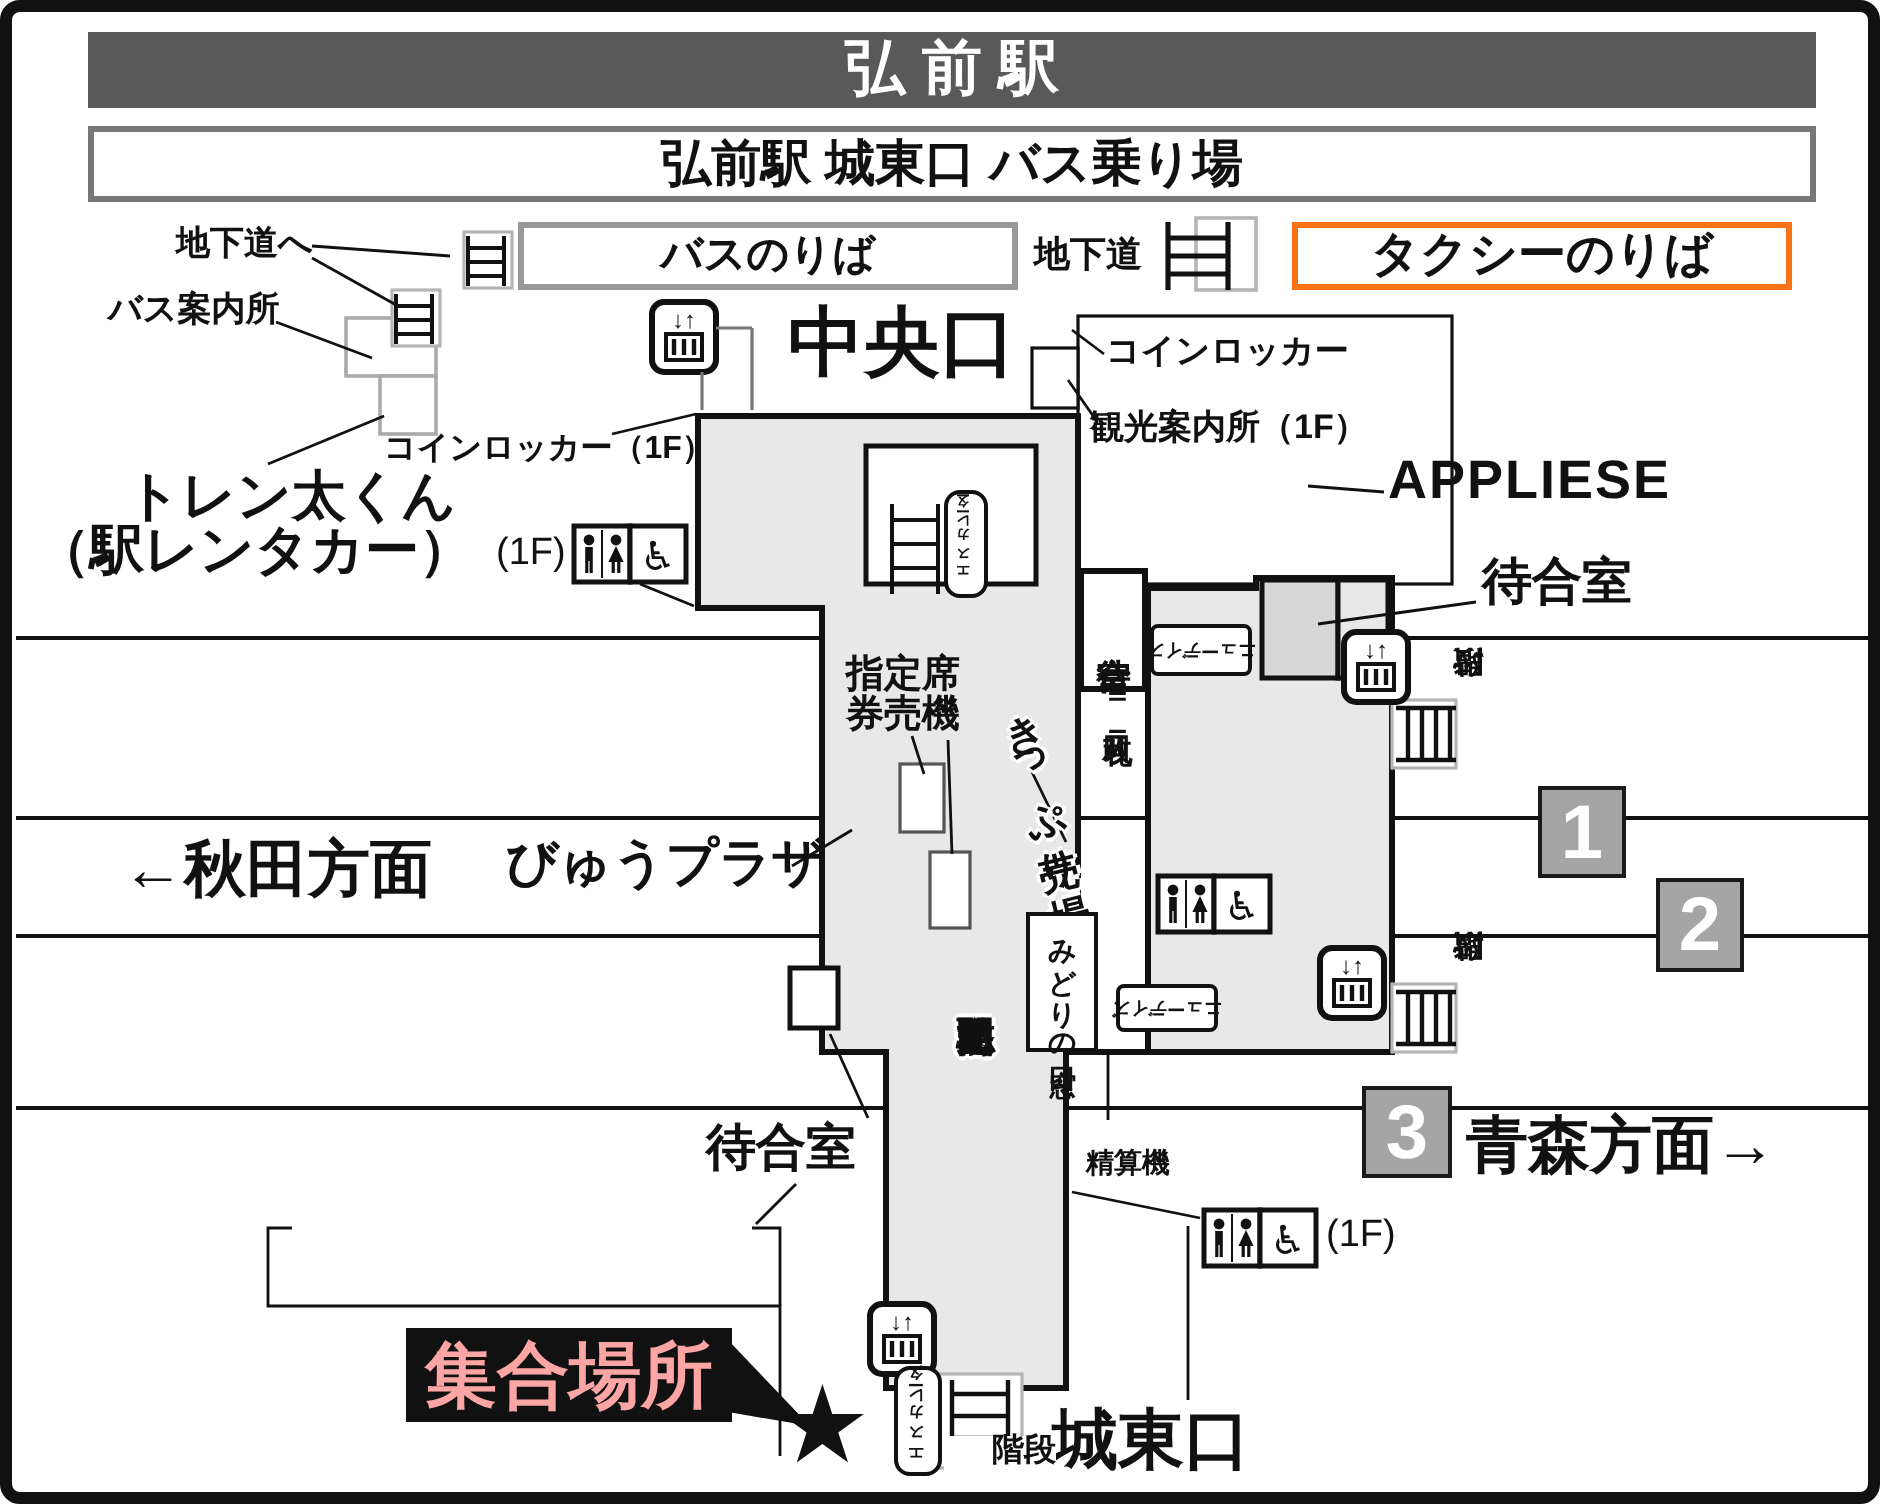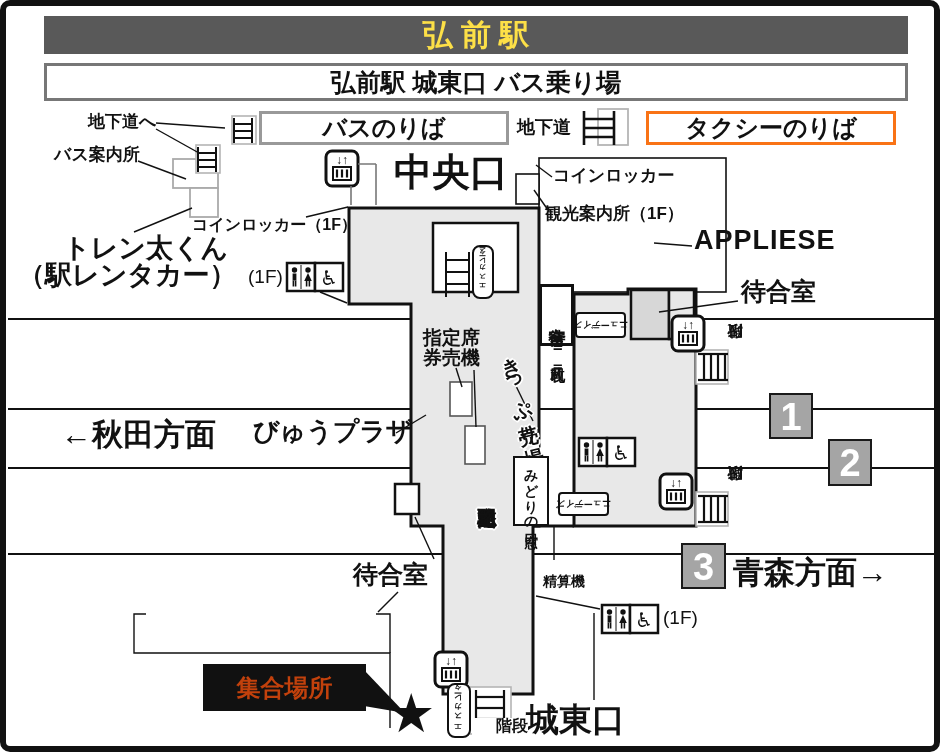--- a/index.html
+++ b/index.html
@@ -215,27 +215,27 @@
     <line x1="428" y1="553" x2="409" y2="511"></line>
     <line x1="548" y1="521" x2="548" y2="554"></line>
     <line x1="530" y1="590" x2="594" y2="603"></line>
     <line x1="588" y1="607" x2="588" y2="694"></line>
     <line x1="392" y1="586" x2="372" y2="606"></line>
   </g>
 
   <polygon points="358,664 399,707 358,700" fill="#111"></polygon>
 </svg>
 
-<div class="bar" style="left:38px;top:10px;width:864px;height:38px;background:#595959;color:#fde047;font-size:30px;line-height:38px;">
+<div class="bar" style="left:38px;top:10px;width:864px;height:38px;background:#595959;color:#ffffff;font-size:30px;line-height:38px;">
   <span>弘 前 駅</span>
 </div>
 <div class="bar" style="left:38px;top:57px;width:864px;height:38px;border:3px solid #777;background:#fff;font-size:25px;line-height:32px;">
   <span>弘前駅 城東口 バス乗り場</span>
 </div>
-<div class="bar" style="left:253px;top:105px;width:250px;height:34px;border:3px solid #999;background:#fff;font-size:24px;line-height:28px;">
+<div class="bar" style="left:253px;top:105px;width:250px;height:34px;border:3px solid #999;background:#fff;font-size:21px;line-height:28px;">
   <span>バスのりば</span>
 </div>
 <div class="bar" style="left:640px;top:105px;width:250px;height:34px;border:3px solid #f97316;background:#fff;font-size:24px;line-height:28px;">
   <span>タクシーのりば</span>
 </div>
 <div class="lbl" style="left:511px;top:112px;font-size:18px;">地下道</div>
 
 <div class="lbl" style="left:82px;top:107px;font-size:17px;">地下道へ</div>
 <div class="lbl" style="left:48px;top:140px;font-size:17px;">バス案内所</div>
 <div class="lbl" style="left:186px;top:211px;font-size:16px;">コインロッカー（1F）</div>
@@ -291,21 +291,21 @@
 <div class="lbl v r180" style="left:721px;top:487px;font-size:15px;">階段</div>
 
 <div class="outbox" style="left:466px;top:239px;width:22px;height:54px;border-radius:8px;">
   <span class="lbl v r180" style="position:static;font-size:7px;">エスカレーター</span>
 </div>
 <div class="outbox" style="left:441px;top:677px;width:24px;height:55px;border-radius:8px;">
   <span class="lbl v r180" style="position:static;font-size:8px;">エスカレーター</span>
 </div>
 
 <div class="lbl" style="left:347px;top:555px;font-size:25px;">待合室</div>
-<div class="bar" style="left:197px;top:658px;width:163px;height:47px;background:#111;color:#c2410c;font-size:24px;line-height:47px;">
+<div class="bar" style="left:197px;top:658px;width:163px;height:47px;background:#111;color:#fca5a5;font-size:36px;line-height:47px;">
   <span>集合場所</span>
 </div>
 <div class="lbl" style="left:381px;top:680px;font-size:54px;line-height:1;">★</div>
 <div class="lbl" style="left:520px;top:697px;font-size:33px;">城東口</div>
 <div class="lbl" style="left:466px;top:712px;font-size:16px;background:#fff;padding-left:24px;">階段</div>
 <div class="lbl" style="left:657px;top:602px;font-size:19px;font-weight:normal;">(1F)</div>
 
 </div>
 
 </body></html>

